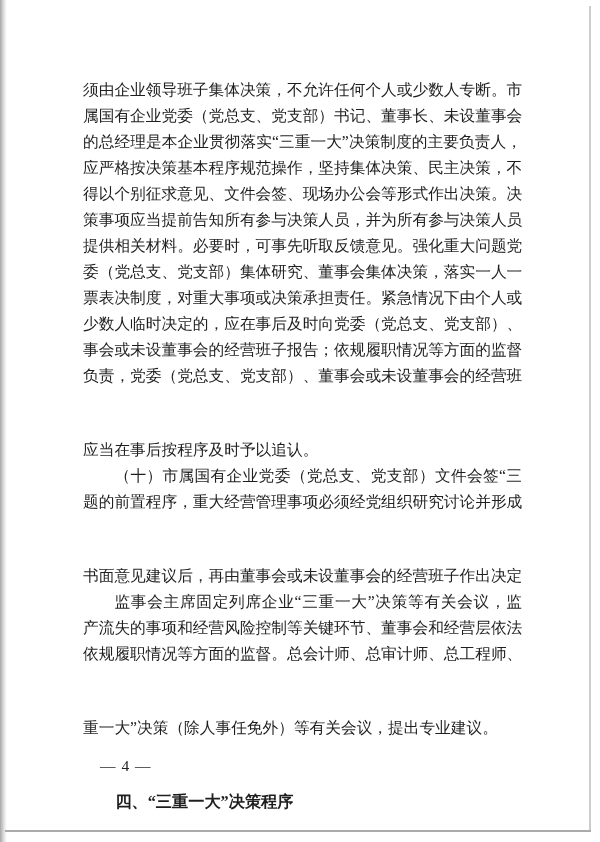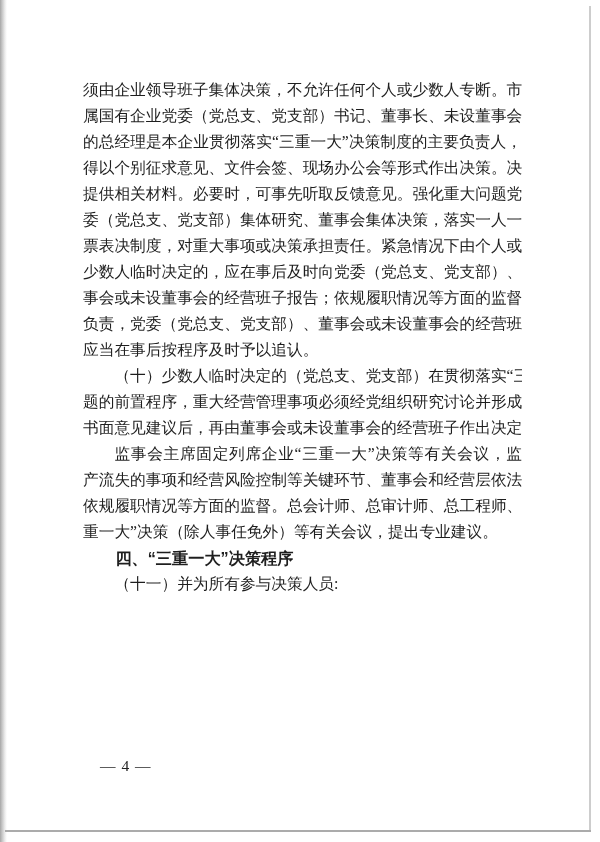--- a/index.html
+++ b/index.html
@@ -46,24 +46,24 @@
   }
   .block { margin: 0; padding: 0; }
   .line {
     height: 26px;
     line-height: 26px;
     text-align: justify;
     text-align-last: justify;
     white-space: nowrap;
     overflow: hidden;
   }
-  .block .line:last-child { text-align-last: left; }
+  .block .line:last-child { text-align-last: left; margin-top: 48px; }
   .indent-first .line:first-child { text-indent: 2em; }
   .heading .line {
-    font-family: Liberation Sans, sans-serif;
+    font-family: Liberation Serif, serif;
     font-weight: bold;
     font-size: 16.2px;
     text-align: left;
     text-align-last: left;
   }
   .page-number {
     position: absolute;
     left: 100px; top: 753px;
     height: 26px;
     line-height: 26px;
@@ -79,31 +79,33 @@
 <div class="page">
   <div class="left-edge"></div>
   <div class="right-edge"></div>
   <div class="bottom-edge"></div>
 
   <div class="text-block" id="text-block" style="color: rgb(30, 30, 30);">
       <div class="block paragraph">
         <div class="line">须由企业领导班子集体决策，不允许任何个人或少数人专断。市</div>
         <div class="line">属国有企业党委（党总支、党支部）书记、董事长、未设董事会</div>
         <div class="line">的总经理是本企业贯彻落实“三重一大”决策制度的主要负责人，</div>
+        <div class="line">应严格按决策基本程序规范操作，坚持集体决策、民主决策，不</div>
         <div class="line">得以个别征求意见、文件会签、现场办公会等形式作出决策。决</div>
+        <div class="line">策事项应当提前告知所有参与决策人员，并为所有参与决策人员</div>
         <div class="line">提供相关材料。必要时，可事先听取反馈意见。强化重大问题党</div>
         <div class="line">委（党总支、党支部）集体研究、董事会集体决策，落实一人一</div>
         <div class="line">票表决制度，对重大事项或决策承担责任。紧急情况下由个人或</div>
         <div class="line">少数人临时决定的，应在事后及时向党委（党总支、党支部）、董</div>
         <div class="line">事会或未设董事会的经营班子报告；依规履职情况等方面的监督</div>
         <div class="line">负责，党委（党总支、党支部）、董事会或未设董事会的经营班子</div>
         <div class="line">应当在事后按程序及时予以追认。</div>
       </div>
       <div class="block paragraph indent-first">
-        <div class="line">（十）少数人临时决定的（党总支、党支部）在贯彻落实“三</div>
+        <div class="line">（十）市属国有企业党委（党总支、党支部）文件会签“三</div>
         <div class="line">题的前置程序，重大经营管理事项必须经党组织研究讨论并形成</div>
         <div class="line">书面意见建议后，再由董事会或未设董事会的经营班子作出决定。</div>
       </div>
       <div class="block paragraph indent-first">
         <div class="line">监事会主席固定列席企业“三重一大”决策等有关会议，监</div>
         <div class="line">产流失的事项和经营风险控制等关键环节、董事会和经营层依法</div>
         <div class="line">依规履职情况等方面的监督。总会计师、总审计师、总工程师、</div>
         <div class="line">重一大”决策（除人事任免外）等有关会议，提出专业建议。</div>
       </div>
       <div class="block heading indent-first">

